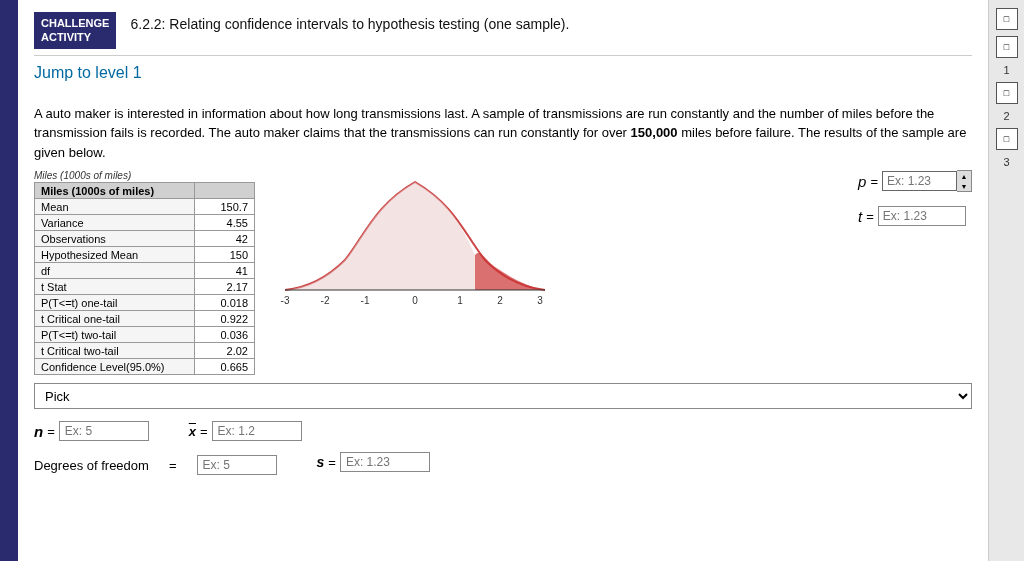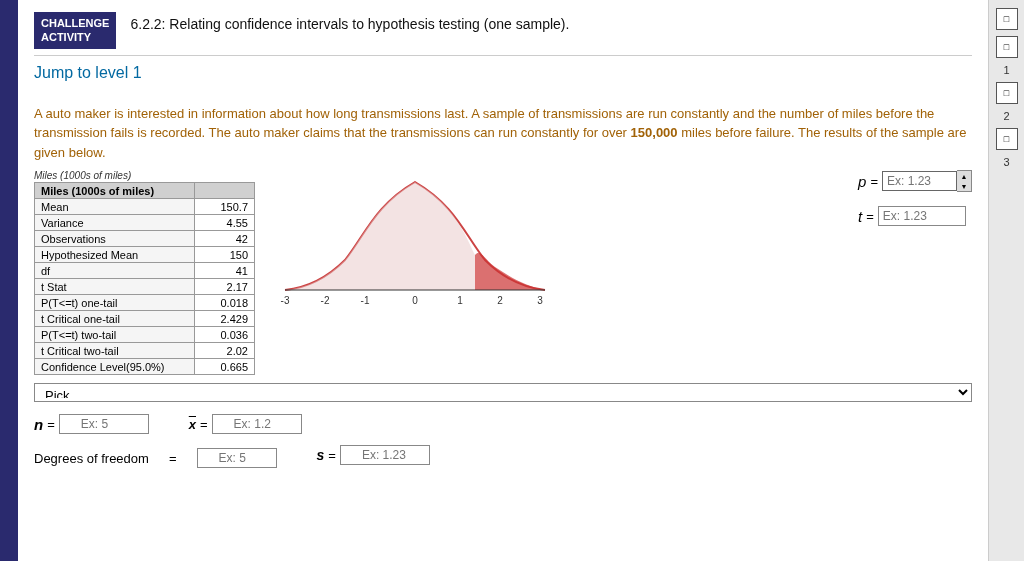--- a/index.html
+++ b/index.html
@@ -86,21 +86,21 @@
     }
 
     .jump-level {
       font-size: 16px;
       color: #0369a1;
       margin-bottom: 22px;
     }
 
     .problem-text {
       font-size: 13px;
-      color: #a16207;
+      color: #000000;
       line-height: 1.5;
       margin-bottom: 8px;
     }
 
     .bold { font-weight: bold; }
 
     
     .data-section {
       display: flex;
       gap: 10px;
@@ -183,21 +183,21 @@
       margin-bottom: 12px;
       font-size: 13px;
     }
 
     .dropdown-select {
       flex: 1;
       padding: 3px 6px;
       font-size: 13px;
       border: 1px solid #888;
       background: #fff;
-      height: 19px;
+      height: 26px;
     }
 
     
     .bottom-inputs {
       display: flex;
       flex-wrap: wrap;
       gap: 12px 40px;
       align-items: flex-start;
       margin-top: 6px;
     }
@@ -213,21 +213,21 @@
       font-weight: bold;
       font-style: italic;
     }
 
     .input-equals {
       font-size: 13px;
     }
 
     .value-input {
       border: 1px solid #888;
-      padding: 2px 21px;
+      padding: 2px 5px;
       font-size: 12px;
       width: 90px;
       background: #fff;
     }
 
     .overline {
       text-decoration: overline;
       font-weight: bold;
       font-style: italic;
     }
@@ -294,21 +294,21 @@
         <tr>
               <td>t Stat</td>
               <td>2.17</td>
             </tr>
         <tr>
               <td>P(T&lt;=t) one-tail</td>
               <td>0.018</td>
             </tr>
         <tr>
               <td>t Critical one-tail</td>
-              <td>2.429</td>
+              <td>0.922</td>
             </tr>
         <tr>
               <td>P(T&lt;=t) two-tail</td>
               <td>0.036</td>
             </tr>
         <tr>
               <td>t Critical two-tail</td>
               <td>2.02</td>
             </tr>
         <tr>

